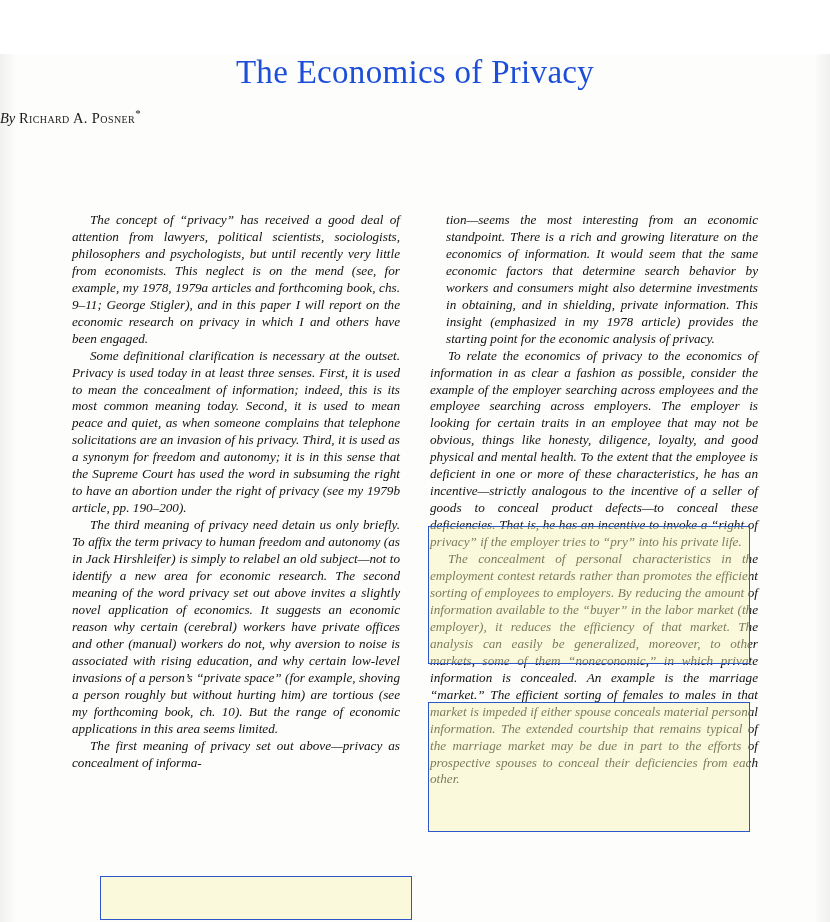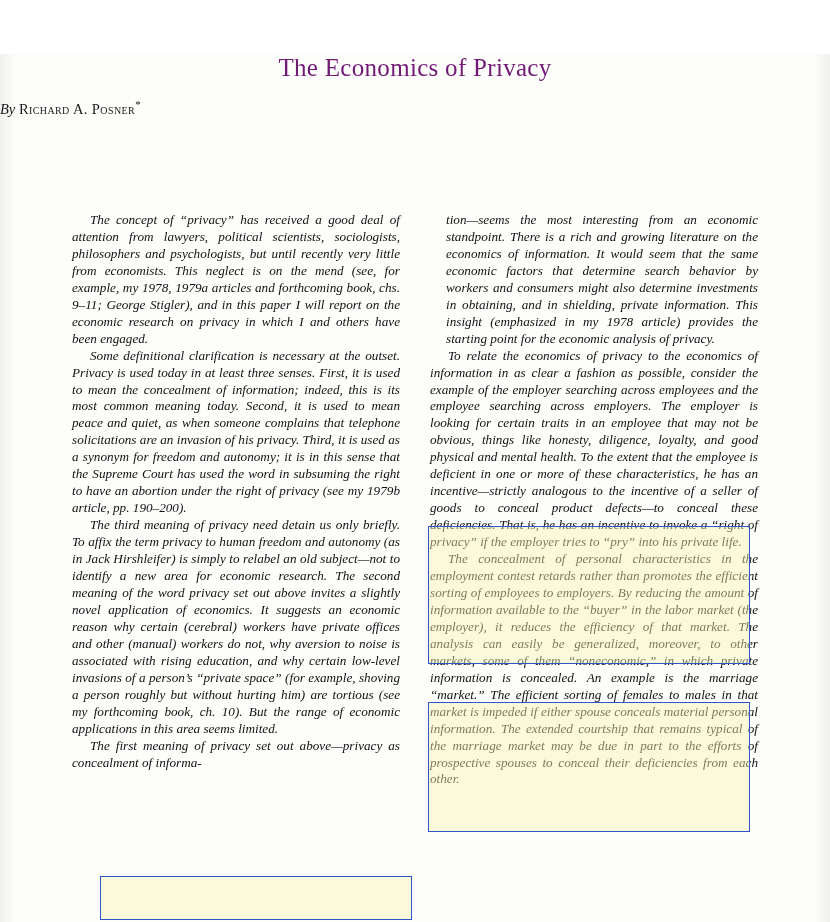--- a/index.html
+++ b/index.html
@@ -15,25 +15,25 @@
     color: #111111;
   }
   .page {
     position: relative;
     width: 830px;
     height: 922px;
     background: #fdfdfb;
   }
   .title {
     text-align: center;
-    font-size: 25px;
+    font-size: 33px;
     letter-spacing: 0.3px;
     margin: 54px 0 16px 0;
     font-weight: normal;
-    color: #701a75;
+    color: #1d4ed8;
   }
   .byline {
     text-align: left;
     font-size: 14.5px;
     margin-top: 9px;
     color: #1a1a1a;
   }
   .byline .italic {
     font-style: italic;
   }

